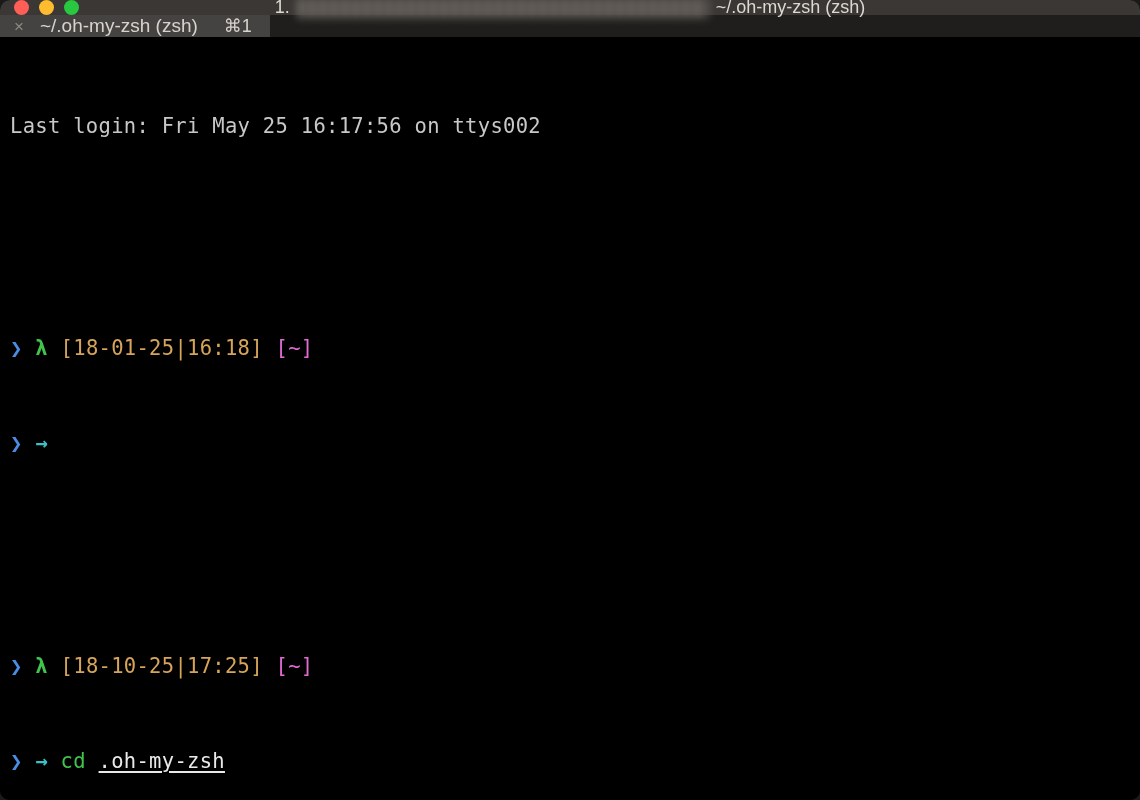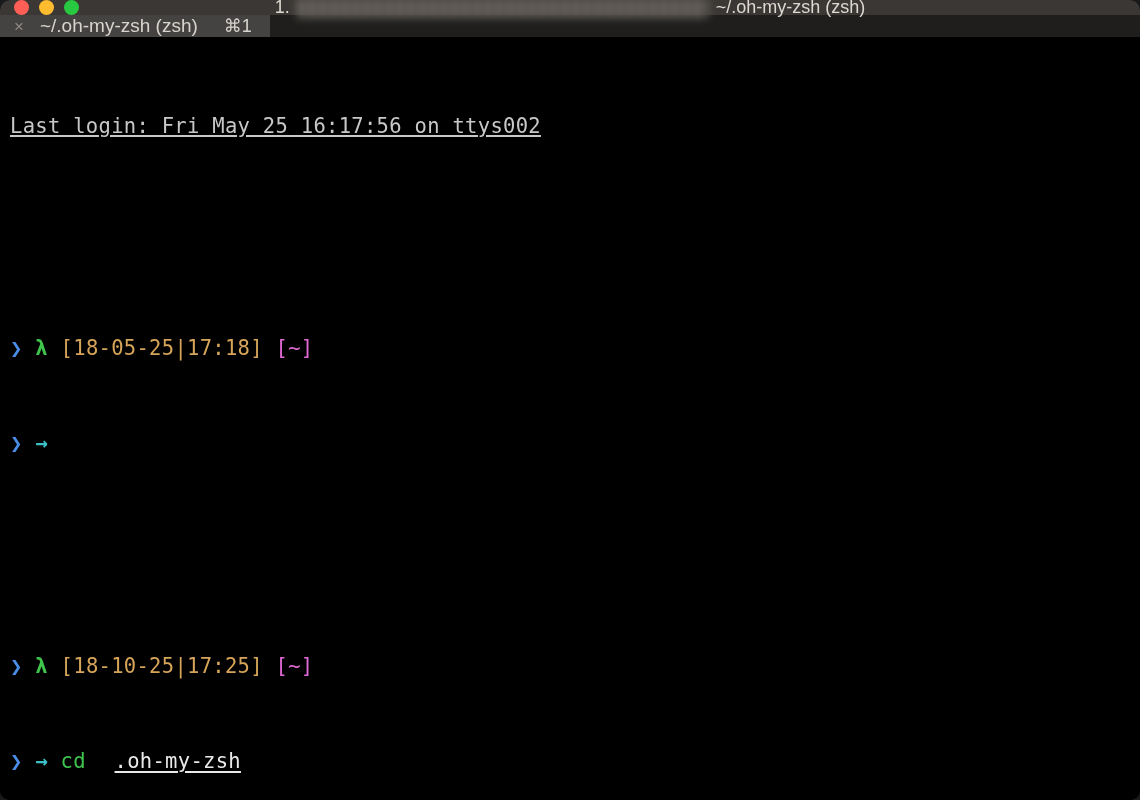--- a/index.html
+++ b/index.html
@@ -70,22 +70,22 @@
   }
 
   .row { display: block; }
 
   
   .c-blue   { color: #4a8de6; }
   .c-green  { color: #3fc54b; }
   .c-orange { color: #d7a55a; }
   .c-magenta{ color: #e26ad7; }
   .c-cyan   { color: #3cc0c7; }
-  .c-white  { color: #e9e9e9; margin-left: 16px; }
-  .c-gray   { color: #c8c8c8; text-decoration: underline; }
+  .c-white  { color: #e9e9e9; }
+  .c-gray   { color: #c8c8c8; }
 
   .underline { text-decoration: underline; text-underline-offset: 3px; }
 
   .lambda { font-weight: 600; }
   .arrow  { font-weight: bold; }
 
   .seg { display: inline; }
 </style>
 </head>
 <body>
@@ -110,21 +110,21 @@
       <span class="close">×</span>
       <span>~/.oh-my-zsh (zsh)</span>
       <span class="shortcut">⌘1</span>
     </div>
   </div>
 
   <div class="term">
     <span class="row c-gray">Last login: Fri May 25 16:17:56 on ttys002</span>
     <span class="row">&nbsp;</span>
 
-    <span class="row"><span class="seg c-blue">❯ </span><span class="seg c-green lambda">λ</span><span class="seg"> </span><span class="seg c-orange">[18-05-25|17:18]</span><span class="seg"> </span><span class="seg c-magenta">[~]</span></span>
+    <span class="row"><span class="seg c-blue">❯ </span><span class="seg c-green lambda">λ</span><span class="seg"> </span><span class="seg c-orange">[18-01-25|16:18]</span><span class="seg"> </span><span class="seg c-magenta">[~]</span></span>
     <span class="row"><span class="seg c-blue">❯ </span><span class="seg c-cyan arrow">→</span></span>
     <span class="row">&nbsp;</span>
 
     <span class="row"><span class="seg c-blue">❯ </span><span class="seg c-green lambda">λ</span><span class="seg"> </span><span class="seg c-orange">[18-10-25|17:25]</span><span class="seg"> </span><span class="seg c-magenta">[~]</span></span>
     <span class="row"><span class="seg c-blue">❯ </span><span class="seg c-cyan arrow">→</span><span class="seg"> </span><span class="seg c-green">cd </span><span class="seg c-white underline">.oh-my-zsh</span></span>
     
 
     
     
   </div>

